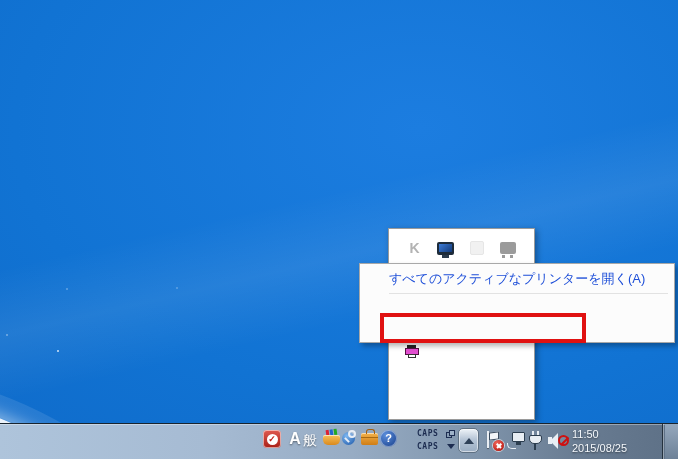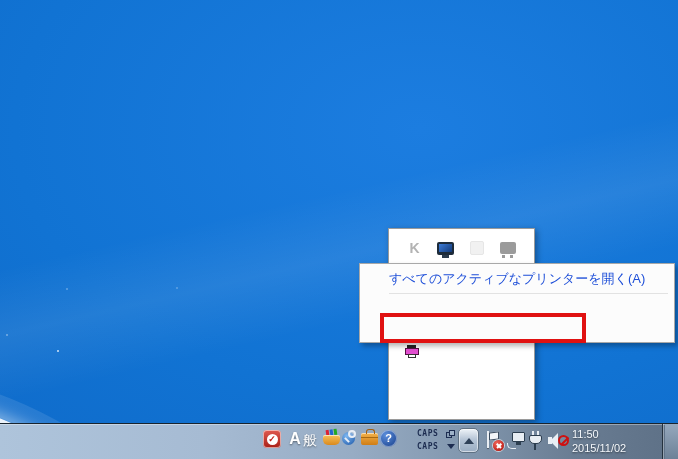--- a/index.html
+++ b/index.html
@@ -243,18 +243,18 @@
       <span class="head"></span>
       <span class="cord"></span>
     </div>
     <div class="tb icon-volmute">
       <span class="cone"></span>
       <span class="box"></span>
       <span class="no"></span>
     </div>
     <div class="tb clock">
       <div>11:50</div>
-      <div>2015/11/02</div>
+      <div>2015/08/25</div>
     </div>
     <div class="tb sd-divider"></div>
     <div class="tb btn-showdesk"></div>
   </div>
 </div>
 
 </body></html>

